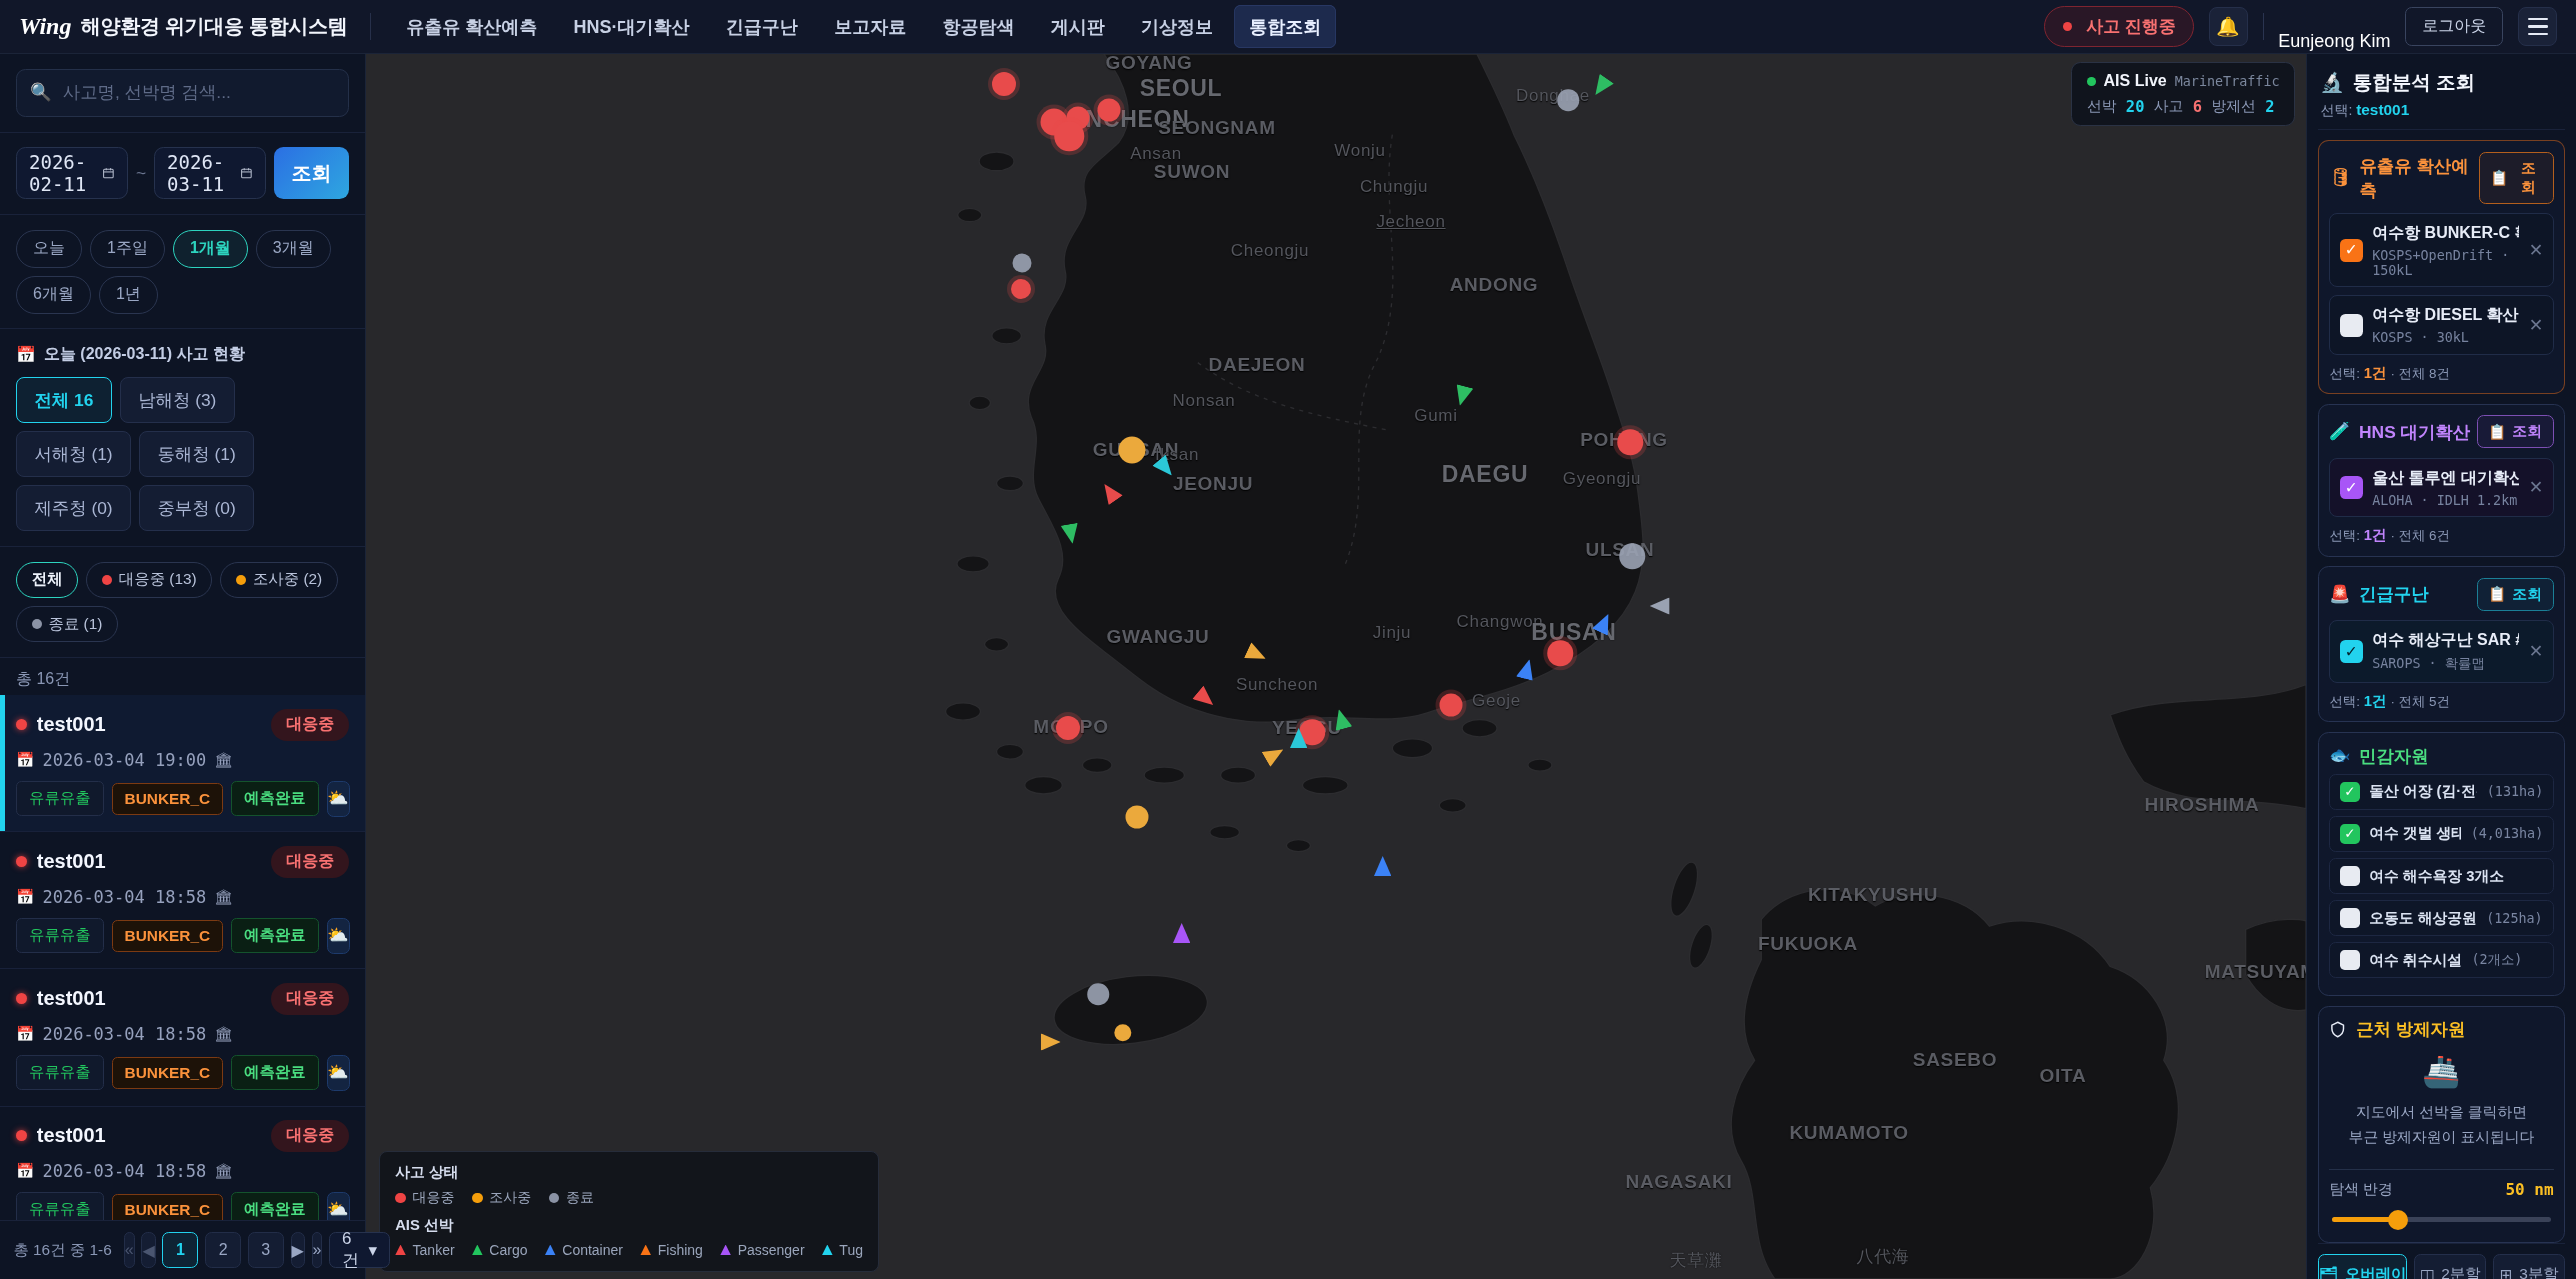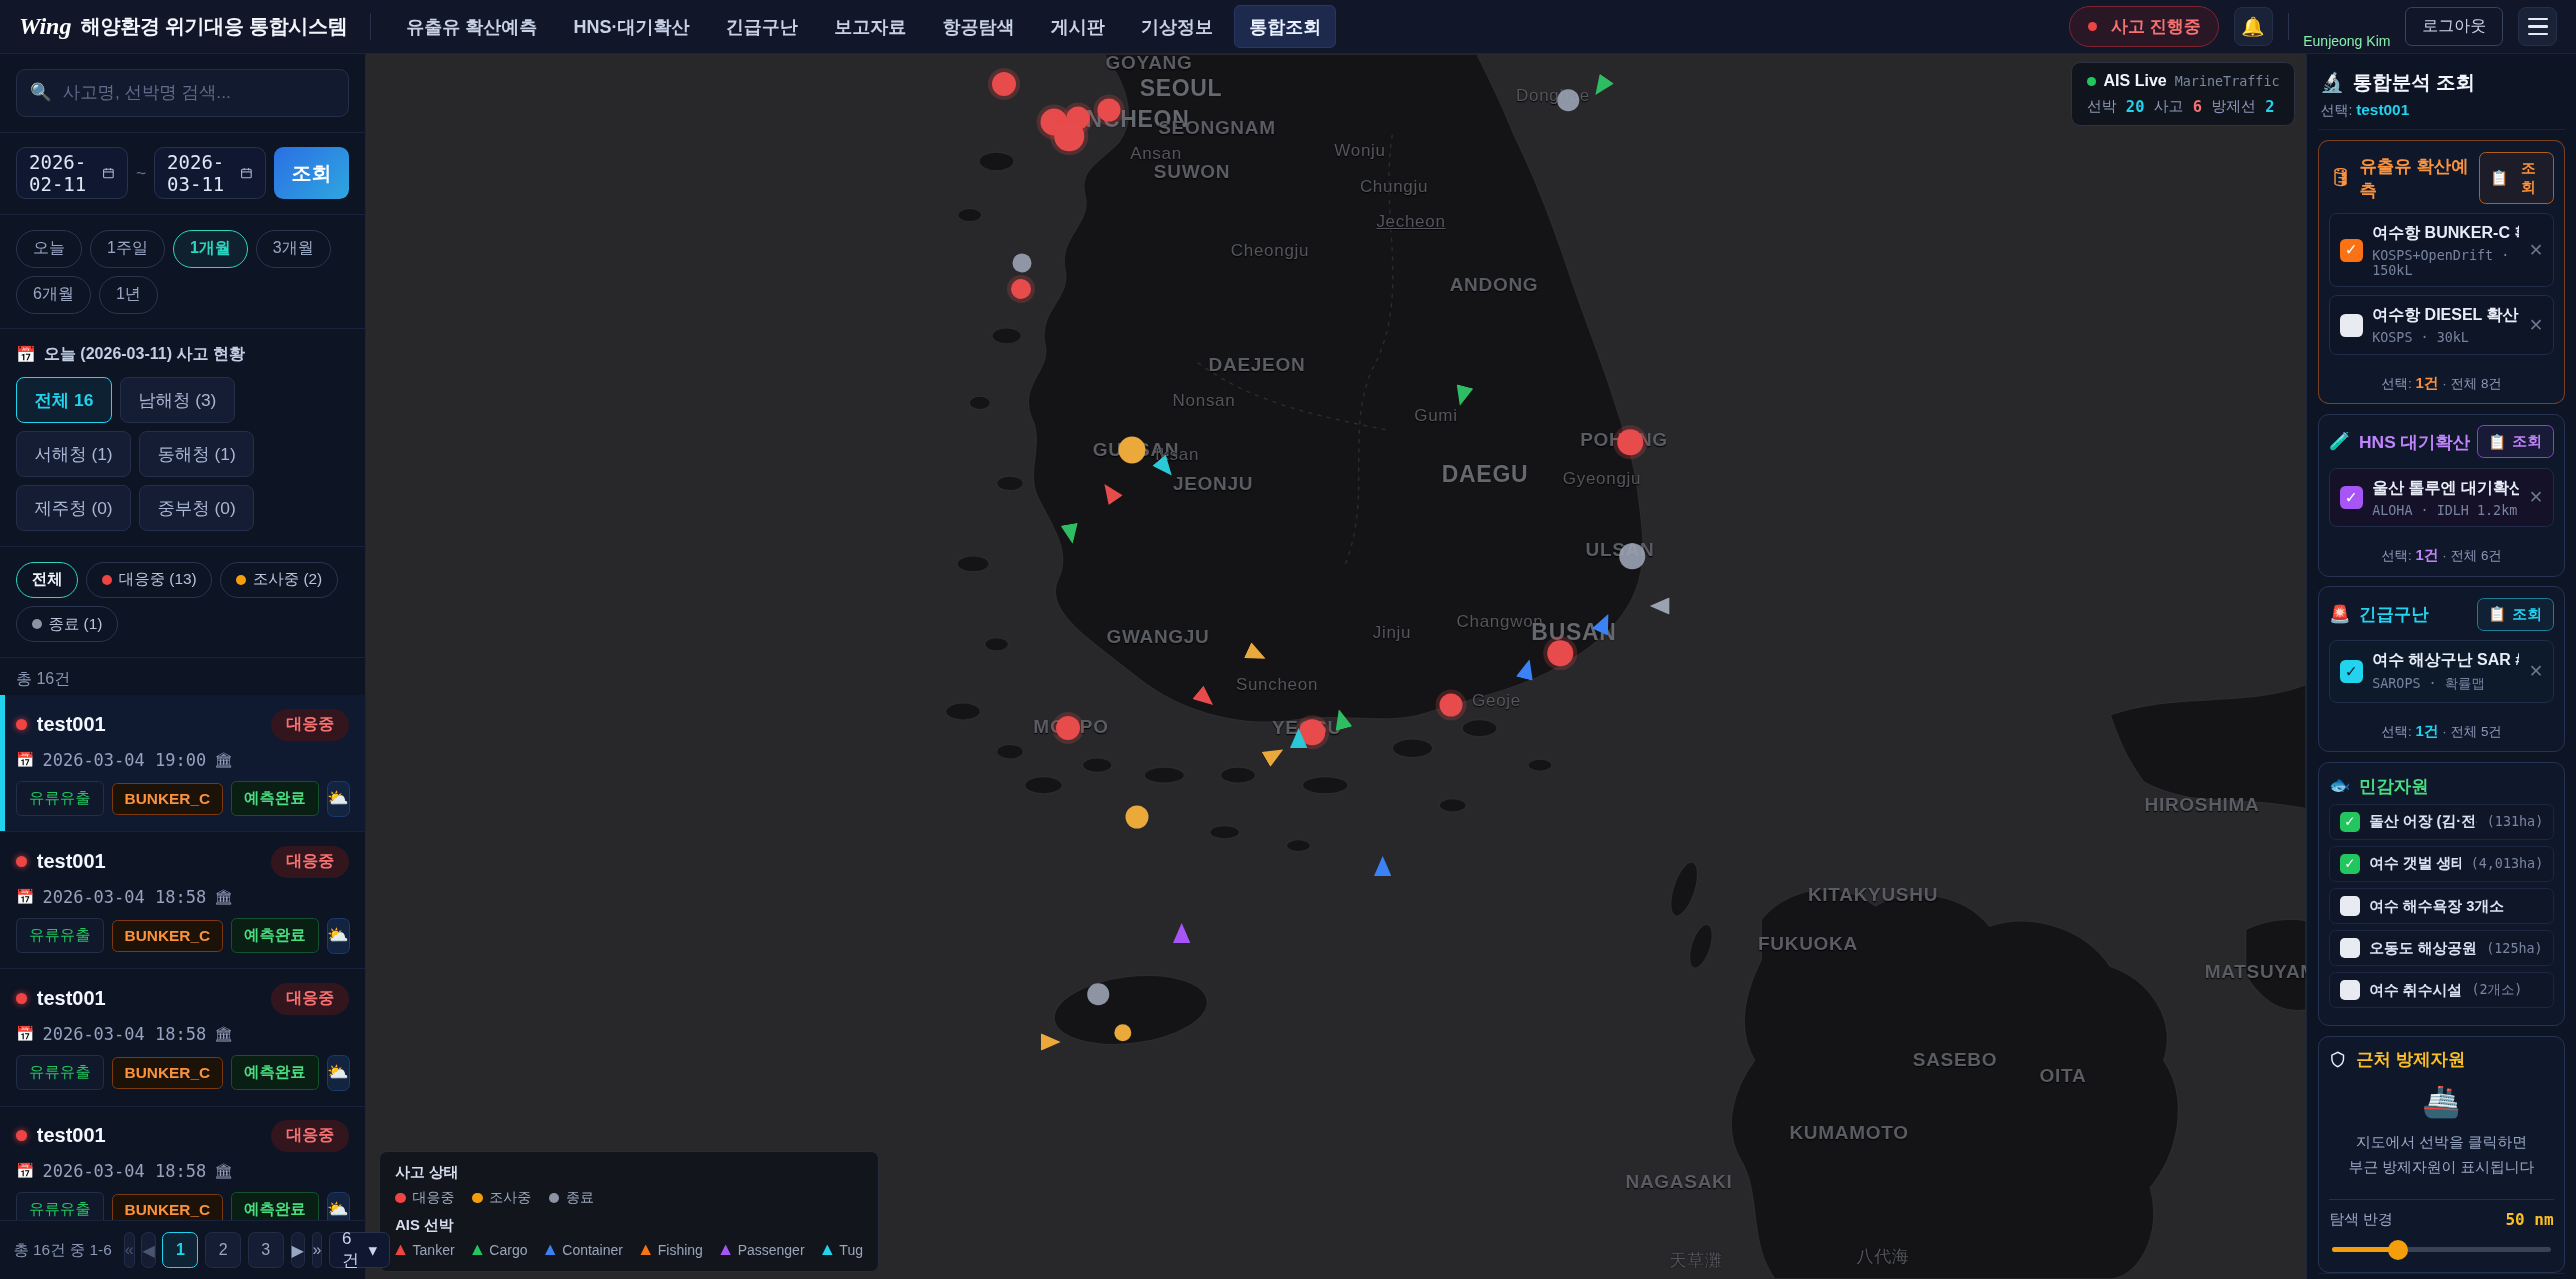--- a/index.html
+++ b/index.html
@@ -16,21 +16,21 @@
   .nav-menu { display:flex; align-items:center; gap:6.7px; margin-left:20px; }
   .nav-item { font-size:18px; font-weight:bold; color:#c7d0e4; padding:9.4px 14.8px; border-radius:6.7px; cursor:pointer; white-space:nowrap; }
   .nav-item.active { background:#1d2a4d; color:#e8efff; box-shadow:0 0 0 0.7px #2c3d6b inset; }
   .nav-right { margin-left:auto; display:flex; align-items:center; gap:14.8px; }
   .alert-badge { display:flex; align-items:center; gap:14px; font-size:17px; font-weight:bold; color:#f87171;
     background:rgba(127,29,29,.22); border:0.7px solid #7f2430; border-radius:670px; padding:8px 17.4px; }
   .alert-dot { width:9.4px; height:9.4px; border-radius:50%; background:#ef4444; }
   .icon-btn { width:39px; height:39px; border-radius:8px; background:#1a2238; border:0.7px solid #252f4a;
     display:flex; align-items:center; justify-content:center; font-size:19px; cursor:pointer; }
   .vline { width:0.7px; height:27px; background:#2a3450; }
-  .user-name { font-size:14px; color:#86efac;margin-top:29px; }
+  .user-name { font-size:18px; color:#ffffff;margin-top:29px; }
   .logout-btn { font-size:16px; color:#cbd4e8; border:0.7px solid #39445f; border-radius:6.7px; padding:8px 16px; background:transparent; cursor:pointer; }
   .burger { display:flex; flex-direction:column; gap:4.7px; }
   .burger span { display:block; width:20px; height:2.7px; border-radius:1.3px; background:#e5eaf5; }
 
   
   .left { position:absolute; left:0; top:54px; bottom:0; width:366px; background:#0d1424;
     border-right:0.7px solid #1b2438; display:flex; flex-direction:column; z-index:40; }
   .lsec { padding:14.8px 16px; border-bottom:0.7px solid #19223a; }
   .searchbox { display:flex; align-items:center; gap:10.7px; height:48px; background:#111a2e;
     border:0.7px solid #243049; border-radius:9.4px; padding:0 13.4px; }
@@ -132,21 +132,21 @@
   .p-item.tint-p { background:#141129; } .p-item.tint-c { background:#0c1a2b; }
   .cbx { width:23px; height:23px; border-radius:5.4px; display:flex; align-items:center; justify-content:center;
     font-size:15.4px; font-weight:bold; color:#fff; flex:none; cursor:pointer; }
   .cbx.on-orange { background:#f97316; } .cbx.on-purple { background:#a855f7; }
   .cbx.on-cyan { background:#22d3ee; color:#06222b; } .cbx.on-green { background:#22c55e; }
   .cbx.off { background:#e8ebf2; }
   .pi-body { flex:1; min-width:0; }
   .pi-title { font-size:16px; font-weight:bold; color:#e8edf8; white-space:nowrap; overflow:hidden; }
   .pi-meta { font-size:13.4px; color:#77839f; margin-top:4px; font-family:"DejaVu Sans Mono",monospace; }
   .pi-x { color:#6b7690; font-size:17.4px; cursor:pointer; flex:none; }
-  .p-foot { font-size:13.4px; color:#8a97b5; margin-top:19px;text-align:center; }
+  .p-foot { font-size:13.4px; color:#8a97b5; margin-top:9px; }
   .p-foot b { font-size:14.8px; }
   .res-row { display:flex; align-items:center; gap:9.4px; background:#0e1628; border:0.7px solid #1d2742; border-radius:6.7px;
     padding:6.7px 9.4px; margin-bottom:6.7px; cursor:pointer; }
   .res-row .cbx { width:20px; height:20px; font-size:13.4px; border-radius:4.7px; }
   .res-label { font-size:14.8px; font-weight:bold; color:#dbe3f2; white-space:nowrap; overflow:hidden; }
   .res-val { font-size:13.4px; color:#7a86a2; font-family:"DejaVu Sans Mono",monospace; white-space:nowrap; }
   .clean-body { text-align:center; padding:12px 0 5.4px; }
   .ship-ic { font-size:31px; }
   .hint { font-size:14.8px; color:#9aa7c4; line-height:1.7; margin-top:9.4px; }
   .c-div { border-top:0.7px solid #243049; margin:13.4px 0 10.7px; }

